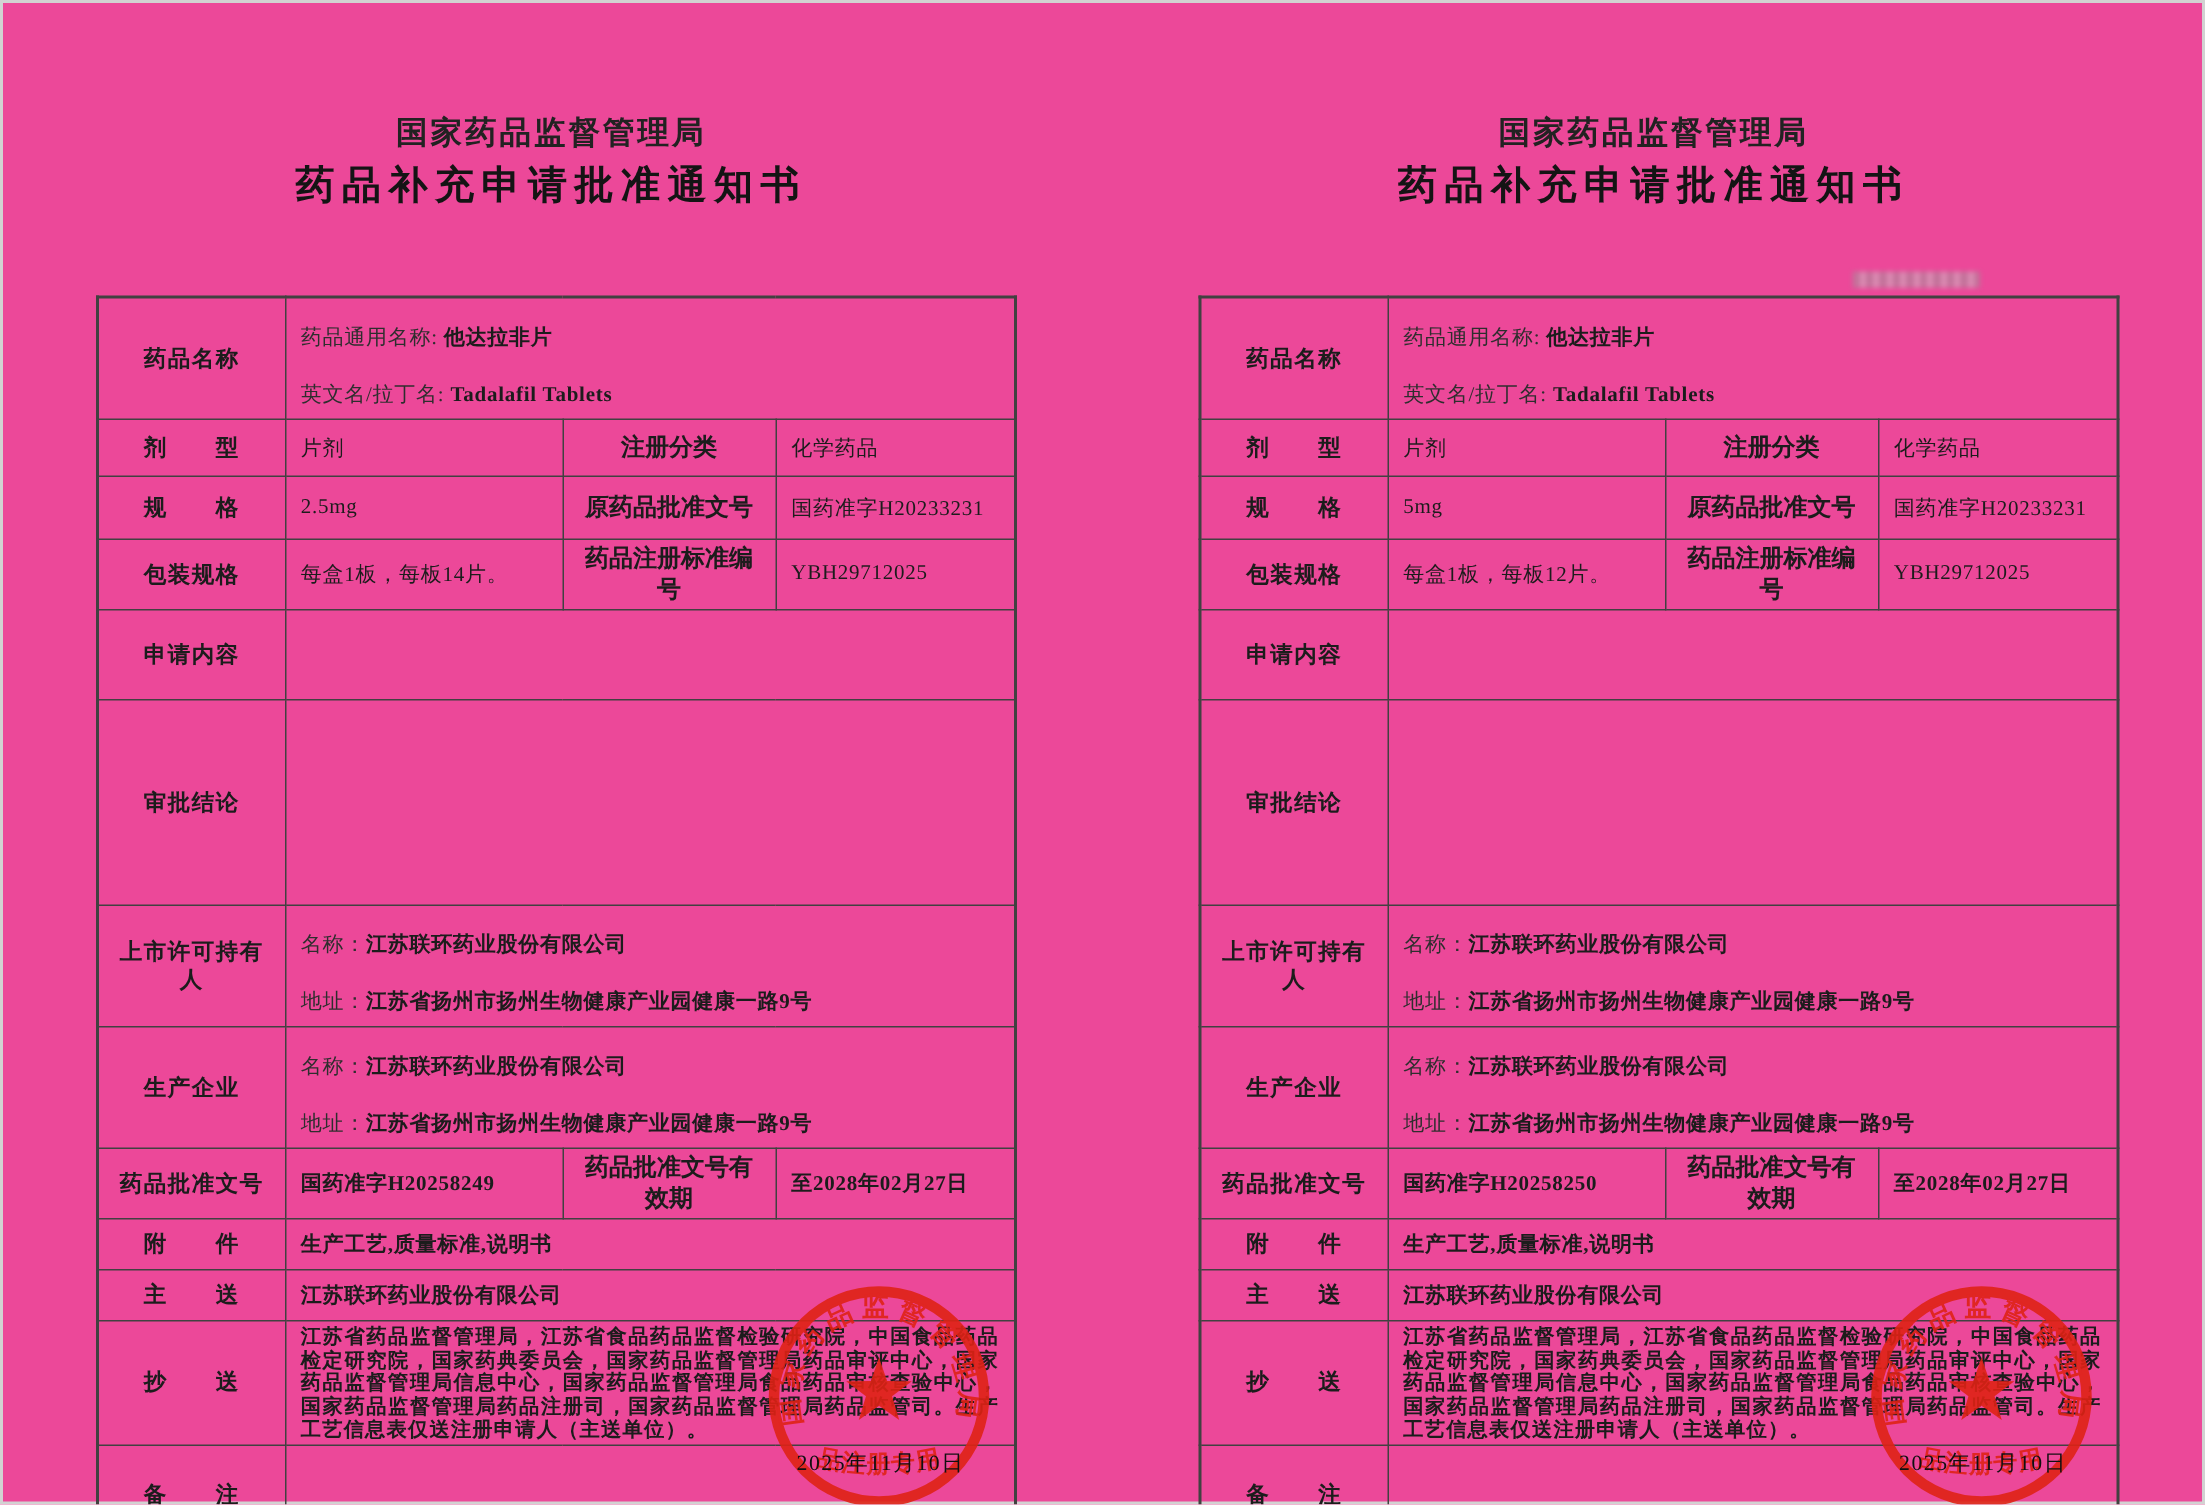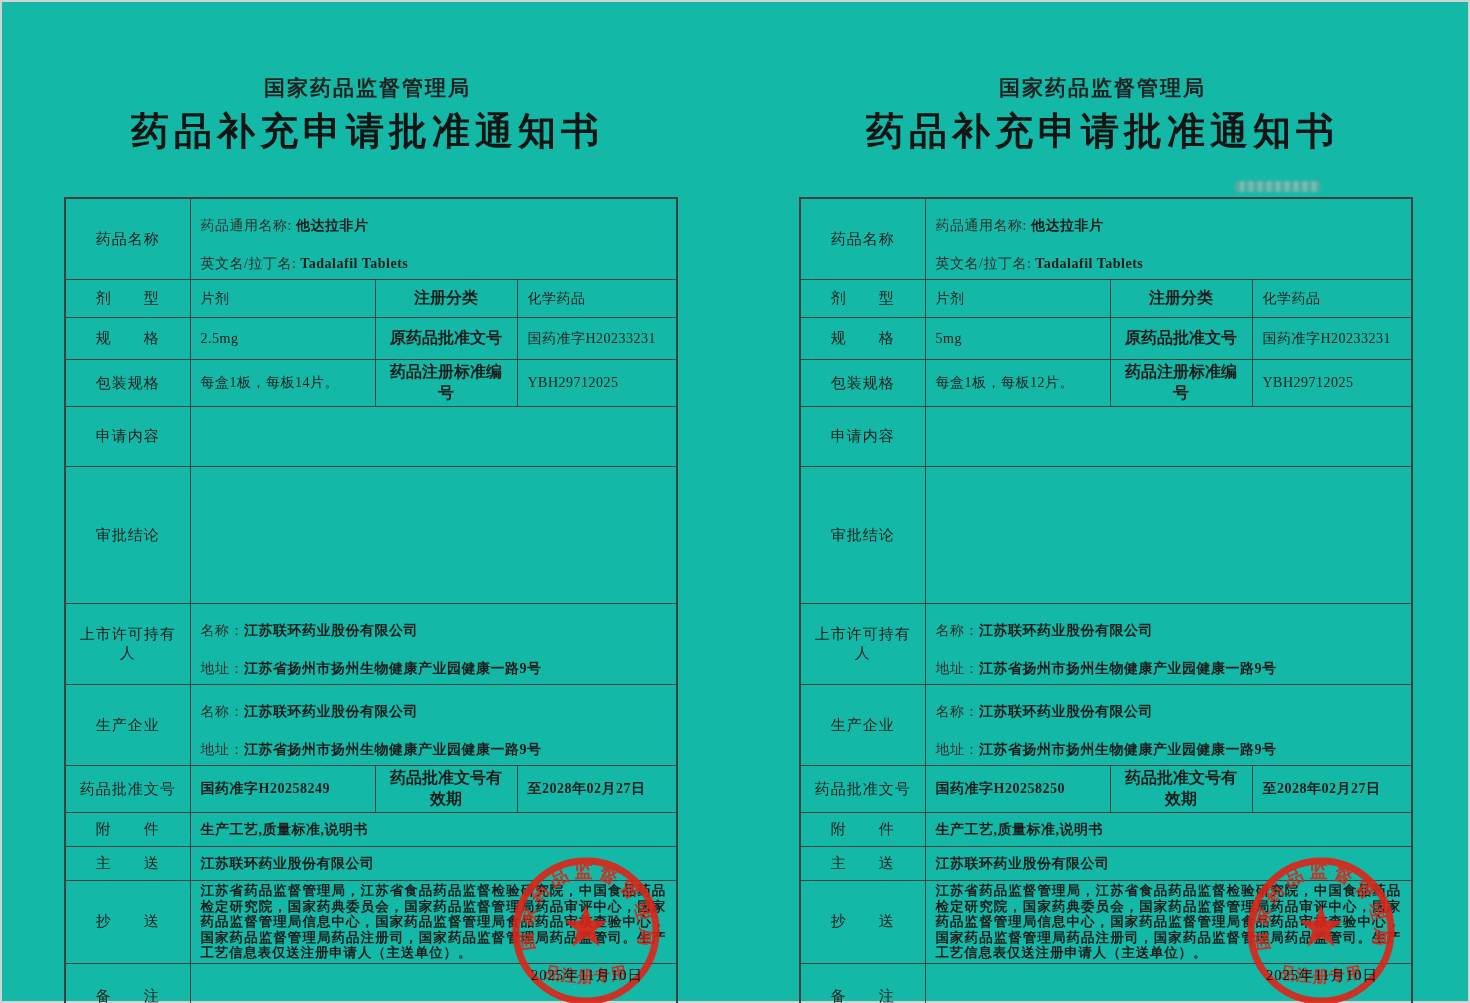--- a/index.html
+++ b/index.html
@@ -1,44 +1,44 @@
 <!DOCTYPE html>
 <html style="--stamp-color: #df2316;"><head>
 <meta charset="utf-8">
 <style>
   :root{ --stamp-color:#df2316; }
   html,body{margin:0;padding:0;background:#ffffff;}
   .canvas{
-    position:relative;width:1470px;height:1003px;background:#14b8a6;overflow:hidden;
+    position:relative;width:1470px;height:1003px;background:#ec4899;overflow:hidden;
     box-shadow:inset 0 0 0 2px #d2d2d2;
     font-family:"Liberation Serif","DejaVu Serif",serif;color:#1c1c1c;
   }
   .doc{position:absolute;top:0;width:735px;height:1003px;}
   .doc-left{left:0;}
   .doc-right{left:735px;}
   .agency{
     position:absolute;top:74px;left:0;width:100%;text-align:center;
     font-family:"Liberation Sans","DejaVu Sans",sans-serif;
     font-weight:700;font-size:21px;letter-spacing:2px;color:#222;
   }
   .title{
     position:absolute;top:106px;left:0;width:100%;text-align:center;
-    font-weight:700;font-size:38px;letter-spacing:5px;color:#141414;
+    font-weight:700;font-size:26px;letter-spacing:5px;color:#141414;
   }
   table.tbl{
     position:absolute;left:64px;top:197px;width:612px;
     border-collapse:collapse;table-layout:fixed;
     border:2px solid #414141;z-index:1;
   }
   .tbl td{border:1px solid #414141;vertical-align:middle;padding:2px 10px;overflow:hidden;}
   tr.r1{height:58px} tr.r2{height:38px} tr.r3{height:42px} tr.r4{height:46px}
   tr.r5{height:60px} tr.r6{height:137px} tr.r7{height:62px} tr.r8{height:63px}
   tr.r9{height:35px} tr.r10{height:34px} tr.r11{height:34px} tr.r12{height:74px}
   tr.r13{height:67px}
-  .lbl{text-align:center;font-weight:400;font-size:15px;letter-spacing:1px;padding:2px 4px;margin-top:41px;}
+  .lbl{text-align:center;font-weight:700;font-size:15px;letter-spacing:1px;padding:2px 4px;margin-top:41px;}
   .hdr{text-align:center;font-weight:700;font-size:16px;letter-spacing:0;padding:2px 2px;}
   .val{font-size:14px;letter-spacing:.5px;}
   .strong{font-weight:700;}
   .cap{color:#2e2e2e;}
   .two-line div{line-height:26px;white-space:nowrap;margin-top:12px;}
   .cc-text{font-size:13.5px;line-height:15.5px;text-align:justify;letter-spacing:.8px;padding:4px 8px;font-weight:600;}
   .stamp{position:absolute;width:154px;height:154px;z-index:3;opacity:.9;}
   .doc .stamp{left:509px;top:854px;}
   .stamp text{font-family:"Liberation Sans","DejaVu Sans",sans-serif;}
   .date{

